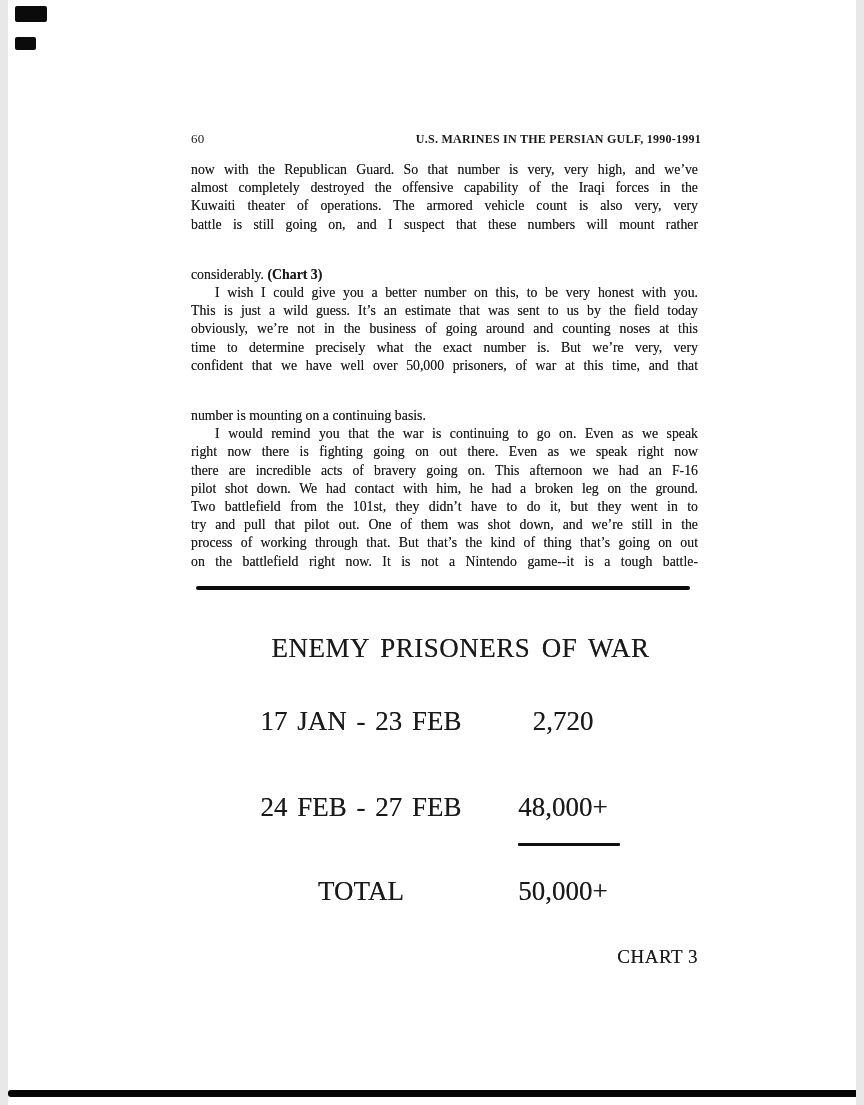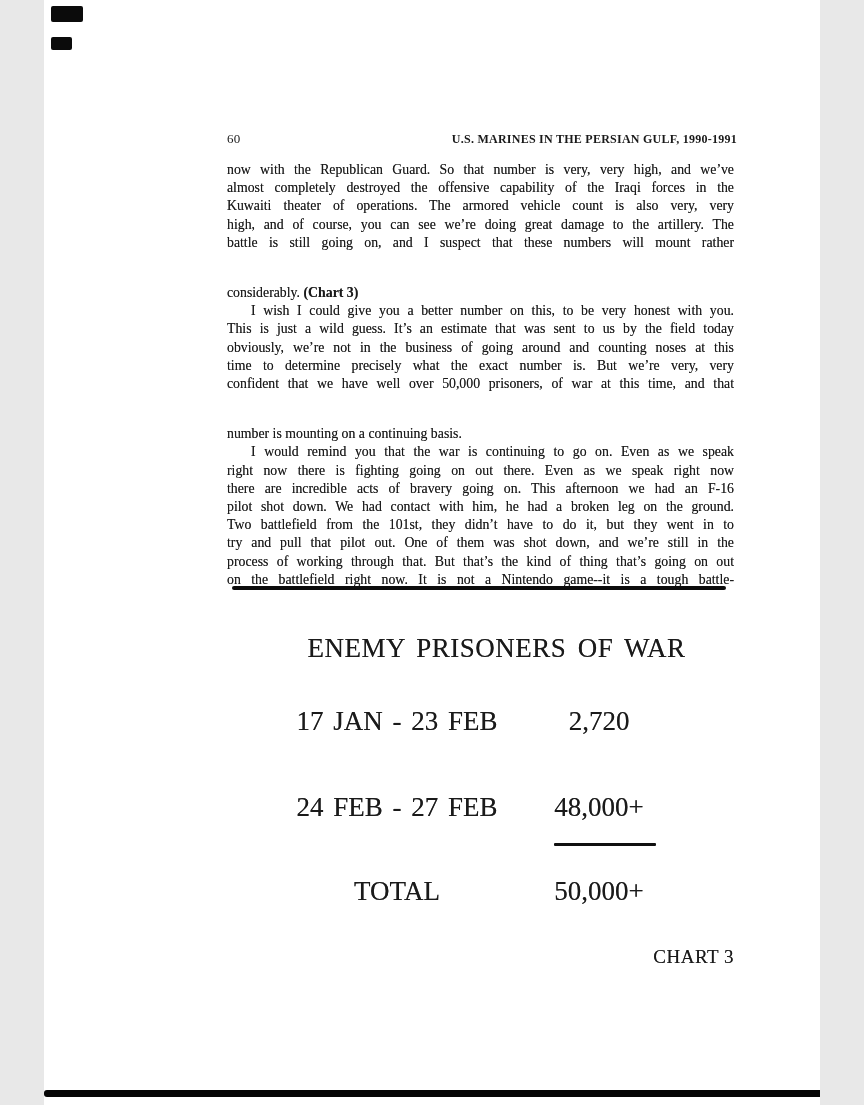--- a/index.html
+++ b/index.html
@@ -1,18 +1,18 @@
 <!DOCTYPE html>
 <html><head>
 <meta charset="utf-8">
 <style>
   html, body { margin: 0; padding: 0; background: #e8e8e8; }
   .page {
     position: relative;
-    width: 776px;
+    width: 848px;
     height: 1105px;
     margin: 0 auto;
     background: #ffffff;
     overflow: hidden;
     font-family: "Liberation Serif", "DejaVu Serif", serif;
     color: #1a1a1a;
   }
 
   
   .scan-mark { position: absolute; background: #0b0b0b; border-radius: 2px; }
@@ -84,21 +84,20 @@
   <div class="hdr">
     <span class="pagenum">60</span>
     <span class="runtitle">U.S. MARINES IN THE PERSIAN GULF, 1990-1991</span>
   </div>
 
   <div class="body-text" id="body-text">
       <div class="para">
         <div class="line"><span>now with the Republican Guard. So that number is very, very high, and we’ve</span></div>
         <div class="line"><span>almost completely destroyed the offensive capability of the Iraqi forces in the</span></div>
         <div class="line"><span>Kuwaiti theater of operations. The armored vehicle count is also very, very</span></div>
-        <div class="line"><span>high, and of course, you can see we’re doing great damage to the artillery. The</span></div>
         <div class="line"><span>battle is still going on, and I suspect that these numbers will mount rather</span></div>
         <div class="line lastleft"><span>considerably. </span><span class="seg-b">(Chart 3)</span></div>
       </div>
       <div class="para indent">
         <div class="line"><span>I wish I could give you a better number on this, to be very honest with you.</span></div>
         <div class="line"><span>This is just a wild guess. It’s an estimate that was sent to us by the field today</span></div>
         <div class="line"><span>obviously, we’re not in the business of going around and counting noses at this</span></div>
         <div class="line"><span>time to determine precisely what the exact number is. But we’re very, very</span></div>
         <div class="line"><span>confident that we have well over 50,000 prisoners, of war at this time, and that</span></div>
         <div class="line lastleft"><span>number is mounting on a continuing basis.</span></div>

